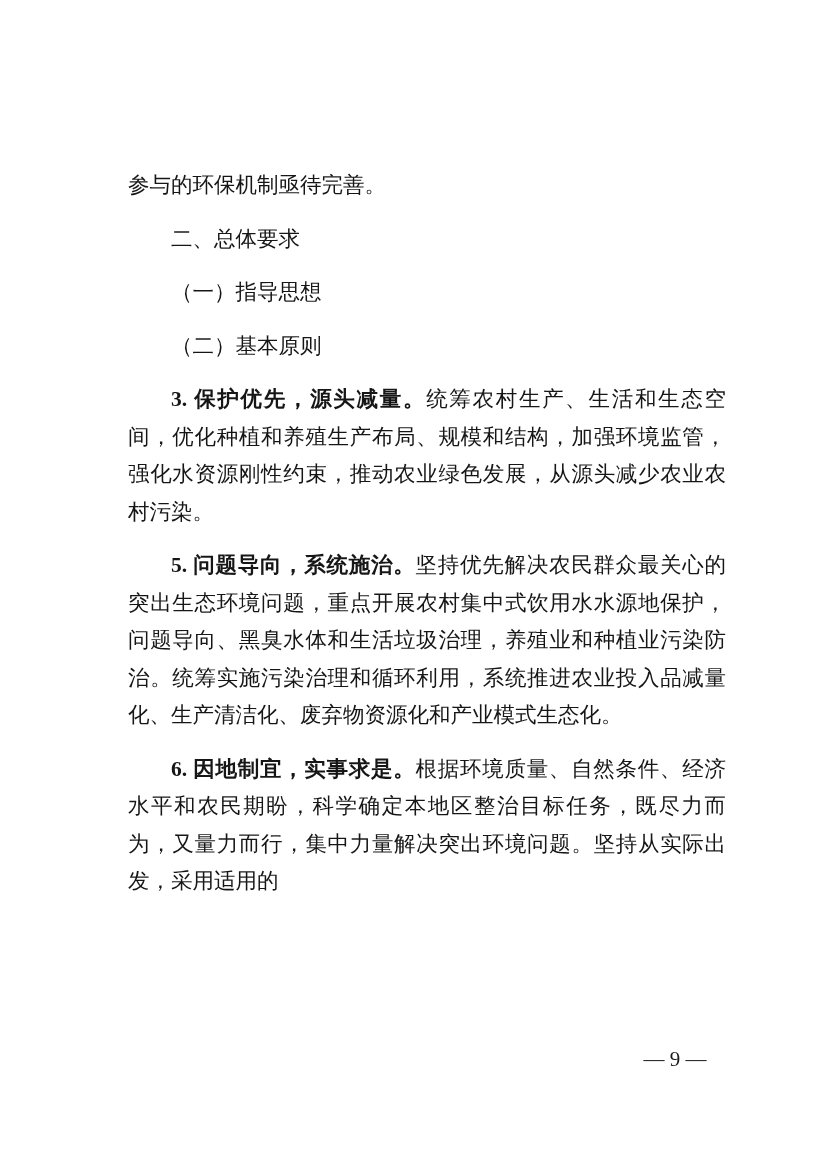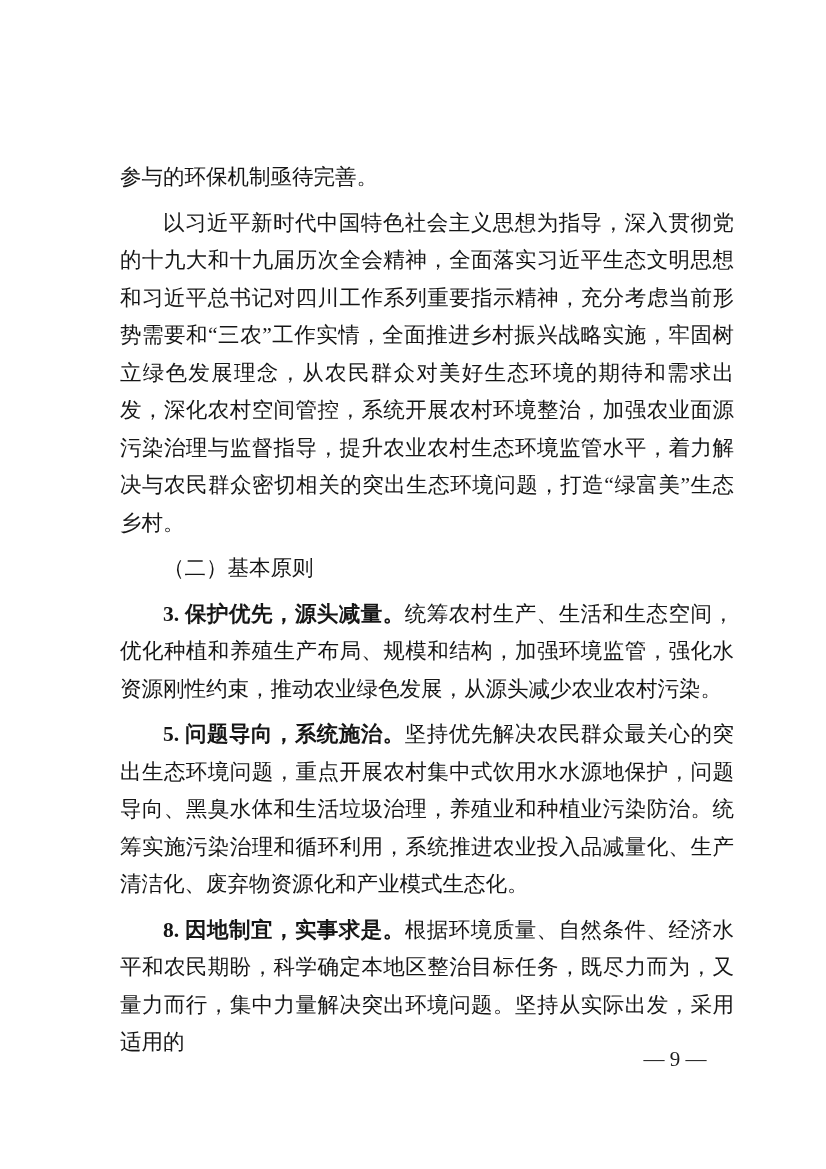--- a/index.html
+++ b/index.html
@@ -25,21 +25,21 @@
     left: 112px;
     top: 151px;
     width: 630px;
     font-size: 21.5px;
     line-height: 37.5px;
     text-align: justify;
   }
   .doc-body p,
   .doc-body h2,
   .doc-body h3 {
-    margin: 8px;
+    margin: 16px;
     padding: 0;
     font-size: 21.5px;
     line-height: 37.5px;
     font-weight: normal;
   }
   .indent {
     text-indent: 43px;
   }
   .bold {
     font-weight: bold;
@@ -61,29 +61,30 @@
 </style>
 </head>
 <body>
 
 <div class="doc-page">
 
   <div class="doc-body">
 
     <p>参与的环保机制亟待完善。</p>
 
+    <h2 class="bold indent">二、总体要求</h2>
 
+    <h3 class="bold indent">（一）指导思想</h3>
 
-    <p class="indent">以习近平新时代中国特色社会主义思想为指导，深入贯彻党的十九大和十九届历次全会精神，全面落实习近平生态文明思想和习近平总书记对四川工作系列重要指示精神，充分考虑当前形势需要和“三农”工作实情，全面推进乡村振兴战略实施，牢固树立绿色发展理念，从农民群众对美好生态环境的期待和需求出发，深化农村空间管控，系统开展农村环境整治，加强农业面源污染治理与监督指导，提升农业农村生态环境监管水平，着力解决与农民群众密切相关的突出生态环境问题，打造“绿富美”生态乡村。</p>
 
     <h3 class="bold indent">（二）基本原则</h3>
 
     <p class="indent"><span class="lead">3. 保护优先，源头减量。</span><span>统筹农村生产、生活和生态空间，优化种植和养殖生产布局、规模和结构，加强环境监管，强化水资源刚性约束，推动农业绿色发展，从源头减少农业农村污染。</span></p>
 
     <p class="indent"><span class="lead">5. 问题导向，系统施治。</span><span>坚持优先解决农民群众最关心的突出生态环境问题，重点开展农村集中式饮用水水源地保护，问题导向、黑臭水体和生活垃圾治理，养殖业和种植业污染防治。统筹实施污染治理和循环利用，系统推进农业投入品减量化、生产清洁化、废弃物资源化和产业模式生态化。</span></p>
 
-    <p class="indent"><span class="lead">8. 因地制宜，实事求是。</span><span>根据环境质量、自然条件、经济水平和农民期盼，科学确定本地区整治目标任务，既尽力而为，又量力而行，集中力量解决突出环境问题。坚持从实际出发，采用适用的</span></p>
+    <p class="indent"><span class="lead">6. 因地制宜，实事求是。</span><span>根据环境质量、自然条件、经济水平和农民期盼，科学确定本地区整治目标任务，既尽力而为，又量力而行，集中力量解决突出环境问题。坚持从实际出发，采用适用的</span></p>
 
   </div>
 
   <div class="page-number">— 9 —</div>
 
 </div>
 
 </body></html>

